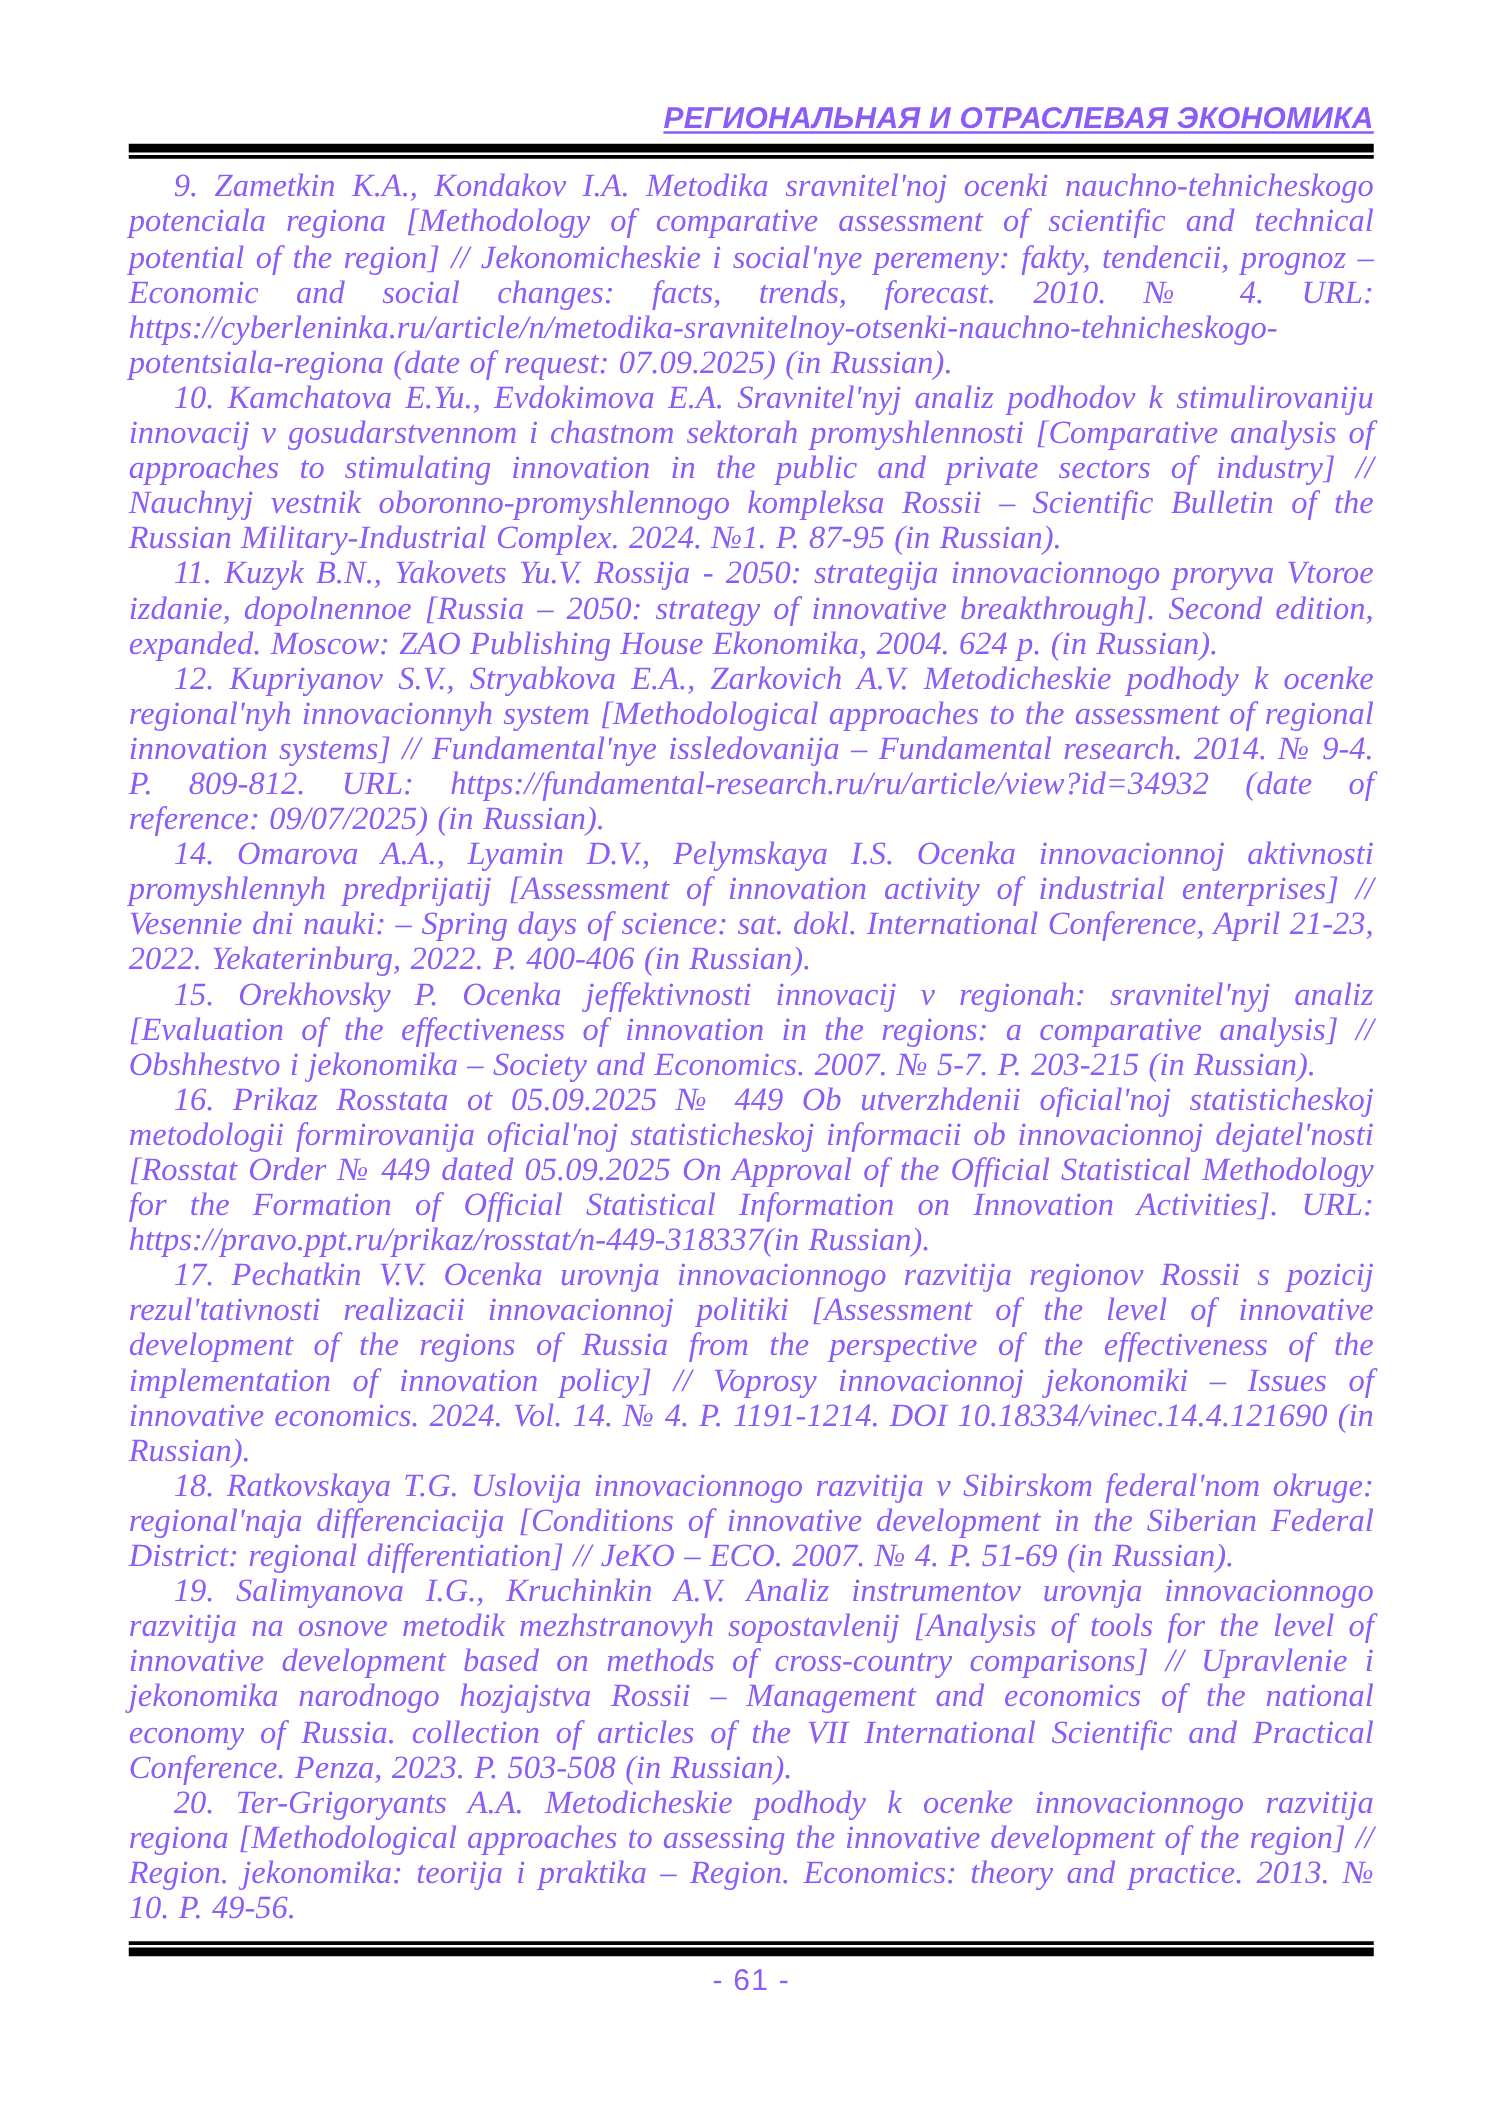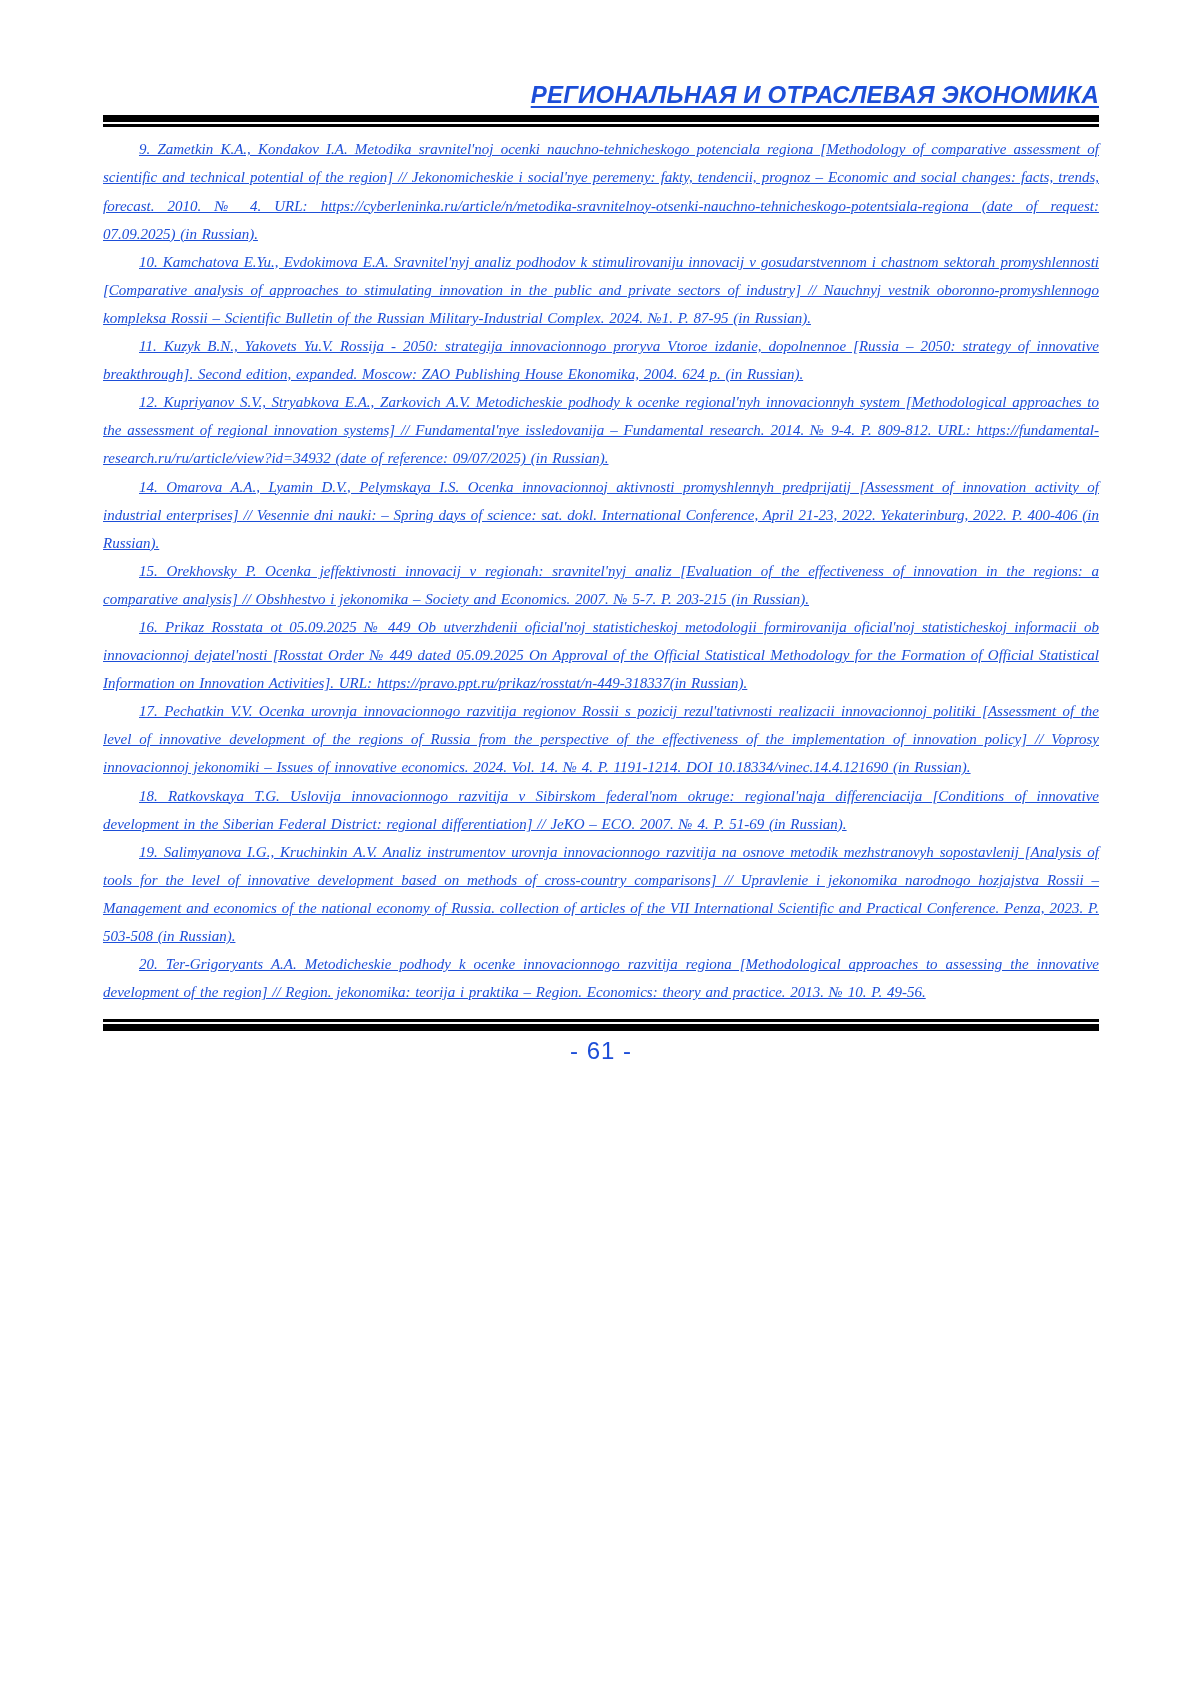--- a/index.html
+++ b/index.html
@@ -7,21 +7,21 @@
     padding: 0;
     background: #ffffff;
   }
   .page {
     position: relative;
     width: 1200px;
     height: 1697px;
     background: #ffffff;
     overflow: hidden;
     font-family: "Liberation Serif", serif;
-    color: #1d4ed8;
+    color: #8b5cf6;
   }
   .content {
     position: absolute;
     left: 103px;
     width: 996px;
     top: 82px;
   }
   .running-head {
     text-align: right;
     font-family: "Liberation Sans", sans-serif;
@@ -36,24 +36,23 @@
   }
   .rule-top {
     height: 12px;
     margin-bottom: 8px;
     border-top: 7px solid #000000;
     border-bottom: 3px solid #000000;
     box-sizing: border-box;
   }
   .refs {
     font-style: italic;
-    font-size: 15px;
+    font-size: 26px;
     line-height: 28.1px;
     text-align: justify;
-    text-decoration: underline;
   }
   .refs p {
     margin: 0;
     text-indent: 36px;
     word-spacing: 1px;
   }
   .rule-bottom {
     height: 12px;
     margin-top: 13px;
     border-top: 3px solid #000000;

